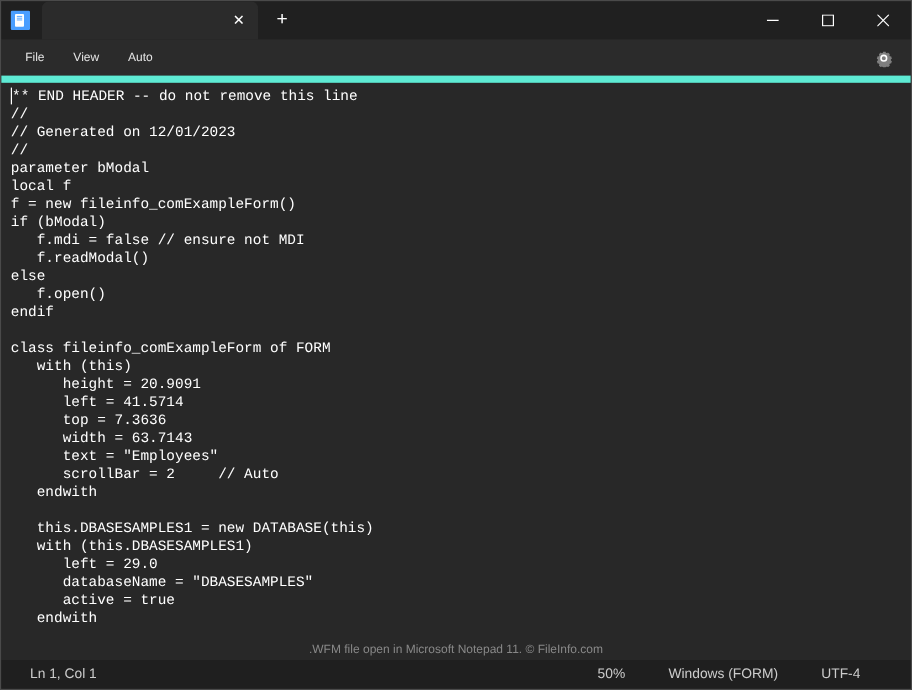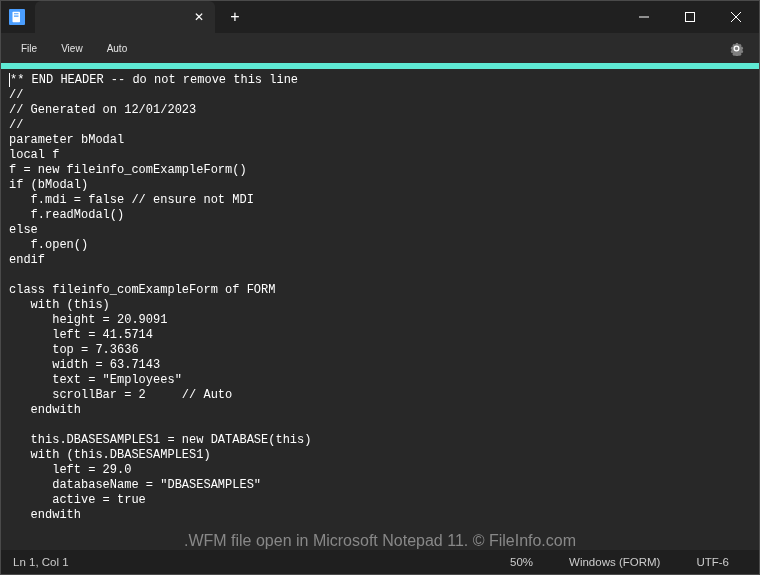--- a/index.html
+++ b/index.html
@@ -118,35 +118,35 @@
     overflow: hidden;
     border-top: 6px solid #5eead4;
   }
   .cursor-mark {
     border-left: 1px solid #ffffff;
   }
   .watermark {
     height: 18px;
     background: #282828;
     color: #888888;
-    font-size: 16px;
+    font-size: 10px;
     display: flex;
     align-items: center;
     justify-content: center;
     flex-shrink: 0;
   }
   .statusbar {
     height: 24px;
     background: #1f1f1f;
     display: flex;
     align-items: center;
     font-size: 11.5px;
     color: #cccccc;
     flex-shrink: 0;
-    padding: 0 12px;
+    padding: 0 24px;
     gap: 0;
   }
   .status-left { flex: 1; }
   .status-item { padding: 0 18px; cursor: pointer; }
 </style>
 </head>
 <body>
 
 <div class="titlebar">
   <div class="app-icon">
@@ -233,14 +233,14 @@
    endwith</span></div>
 
 <div class="watermark">
   <span>.WFM file open in Microsoft Notepad 11. © FileInfo.com</span>
 </div>
 
 <div class="statusbar">
   <div class="status-left">Ln 1, Col 1</div>
   <div class="status-item">50%</div>
   <div class="status-item">Windows (FORM)</div>
-  <div class="status-item">UTF-6</div>
+  <div class="status-item">UTF-4</div>
 </div>
 
 </body></html>

